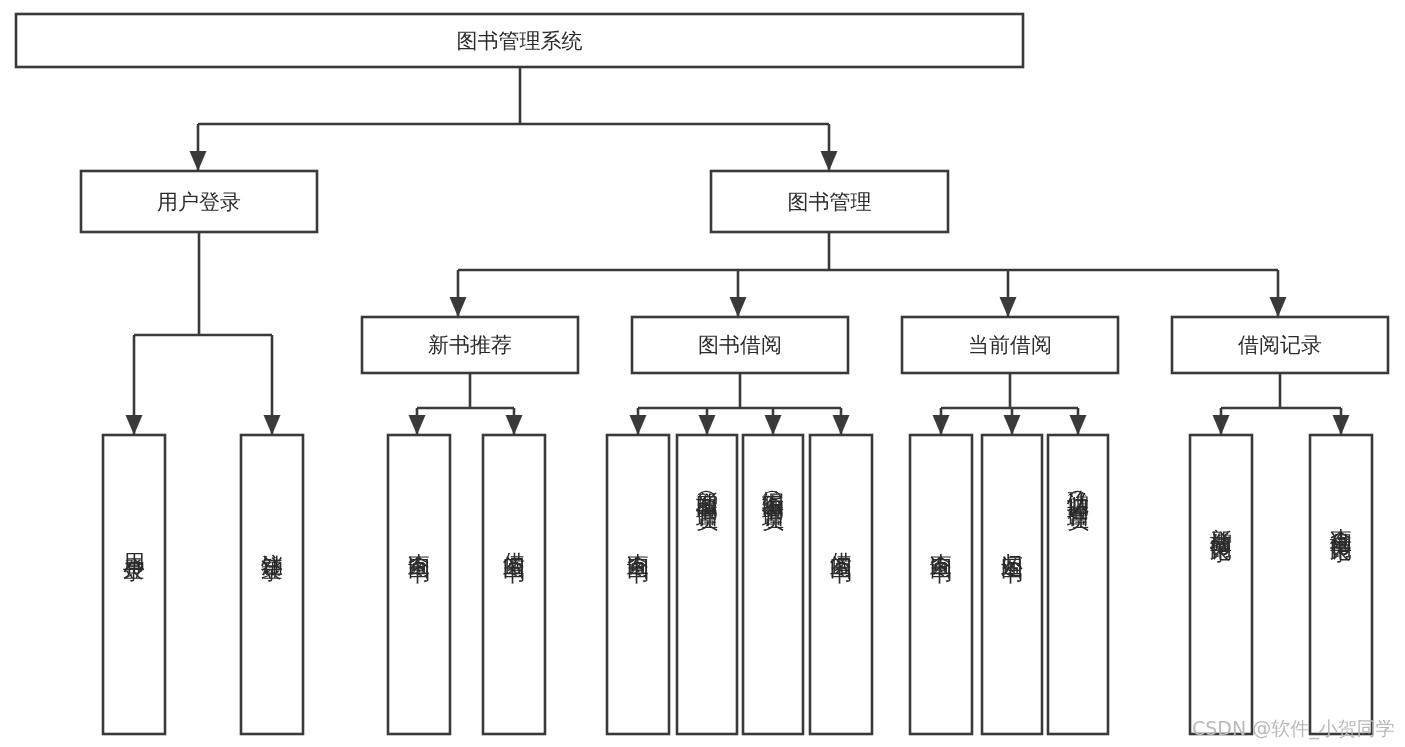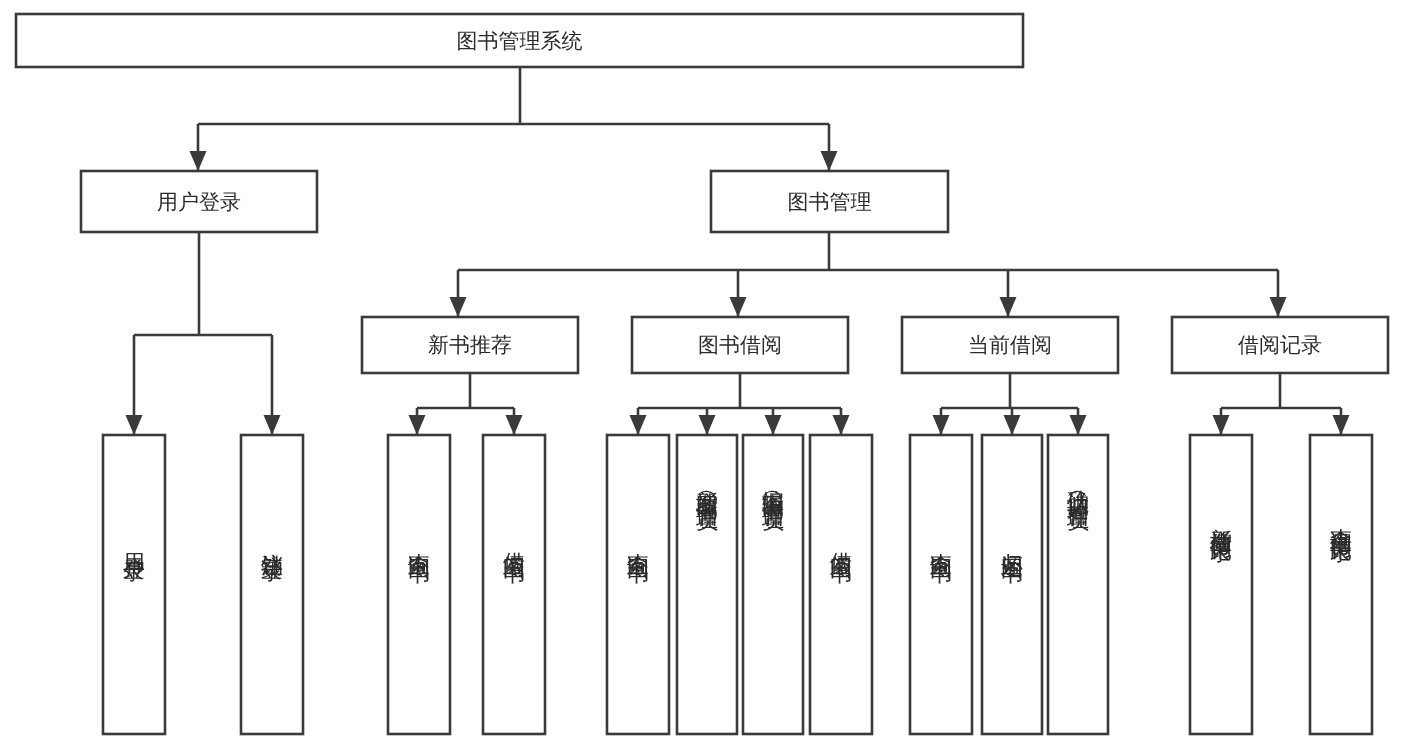--- a/index.html
+++ b/index.html
@@ -238,14 +238,15 @@
         <span class="leaf-label">确认归还（管理员）</span>
       </div>
       <div class="leaf-label-wrap" style="left: 1190px; top: 447px; width: 62px; height: 279px; padding-top: 62.5px;">
         <span class="leaf-label">新增借阅记录</span>
       </div>
       <div class="leaf-label-wrap" style="left: 1310px; top: 447px; width: 62px; height: 279px; padding-top: 62.5px;">
         <span class="leaf-label">查询借阅记录</span>
       </div>
     </div>
 
+  <div class="watermark" id="watermark" style="left: 1192px; top: 716px;">CSDN @软件_小贺同学</div>
 
 </div>
 
 </body></html>

